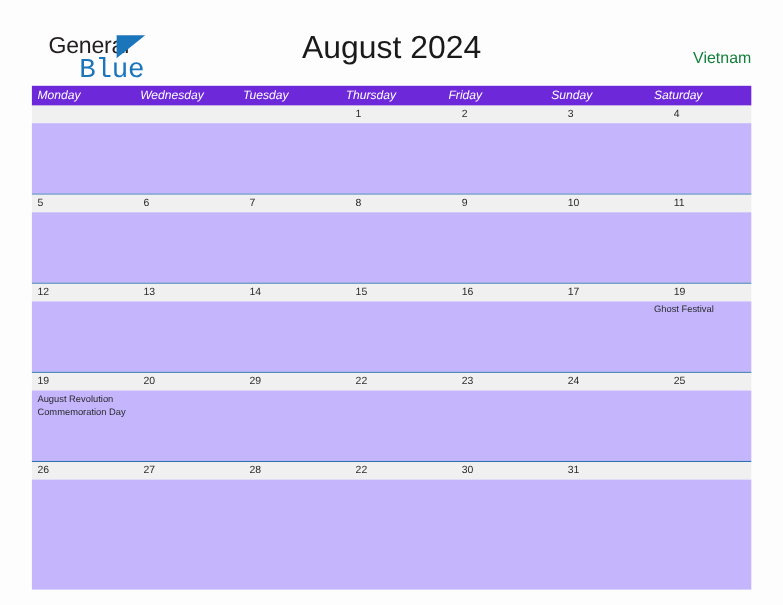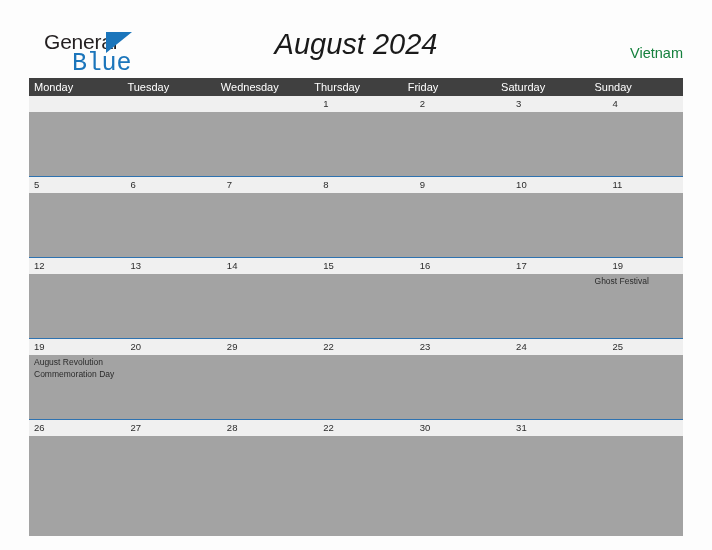--- a/index.html
+++ b/index.html
@@ -70,21 +70,20 @@
     position: absolute;
     left: 0;
     top: 28px;
     width: 712px;
     text-align: center;
     font-size: 29px;
     color: #1a1a1a;
     font-family: "Liberation Sans", sans-serif;
     font-weight: normal;
     letter-spacing: 0px;
-    font-style: italic;
   }
 
   .region {
     position: absolute;
     right: 29px;
     top: 45px;
     font-size: 14.5px;
     color: #15803d;
     font-family: "Liberation Sans", sans-serif;
   }
@@ -94,21 +93,22 @@
     position: absolute;
     left: 29px;
     top: 78px;
     width: 654px;
   }
 
   .dow-row {
     display: flex;
     width: 654px;
     height: 18px;
-    background: #404040;
+    background: #6d28d9;
+    font-style: italic;
   }
   .dow-cell {
     width: 93.43px;
     color: #ffffff;
     font-size: 11px;
     line-height: 18px;
     padding-left: 5px;
     box-sizing: border-box;
     font-family: "Liberation Sans", sans-serif;
     white-space: nowrap;
@@ -142,21 +142,21 @@
   .num-cell.c1 { padding-left: 8px; }
   .num-cell.c2 { padding-left: 11px; }
   .num-cell.c3 { padding-left: 14px; }
   .num-cell.c4 { padding-left: 17px; }
   .num-cell.c5 { padding-left: 20px; }
   .num-cell.c6 { padding-left: 23px; }
 
   .week-body {
     display: flex;
     width: 654px;
-    background: #a3a3a3;
+    background: #c4b5fd;
   }
   .evt-cell {
     width: 93.43px;
     box-sizing: border-box;
     padding: 2px 4px 0 5px;
     font-size: 8.5px;
     line-height: 11.5px;
     color: #2b2b2b;
     font-family: "Liberation Sans", sans-serif;
     word-wrap: break-word;
@@ -182,26 +182,26 @@
 
     <div class="cal-title">August 2024</div>
 
     <div class="region">Vietnam</div>
   </div>
 
   <div class="grid">
 
     <div class="dow-row">
       <div class="dow-cell">Monday</div>
+      <div class="dow-cell">Wednesday</div>
       <div class="dow-cell">Tuesday</div>
-      <div class="dow-cell">Wednesday</div>
       <div class="dow-cell">Thursday</div>
       <div class="dow-cell">Friday</div>
+      <div class="dow-cell">Sunday</div>
       <div class="dow-cell">Saturday</div>
-      <div class="dow-cell">Sunday</div>
     </div>
 
     <div class="week">
       <div class="week-band">
         <div class="num-cell c0"></div>
         <div class="num-cell c1"></div>
         <div class="num-cell c2"></div>
         <div class="num-cell c3">1</div>
         <div class="num-cell c4">2</div>
         <div class="num-cell c5">3</div>

